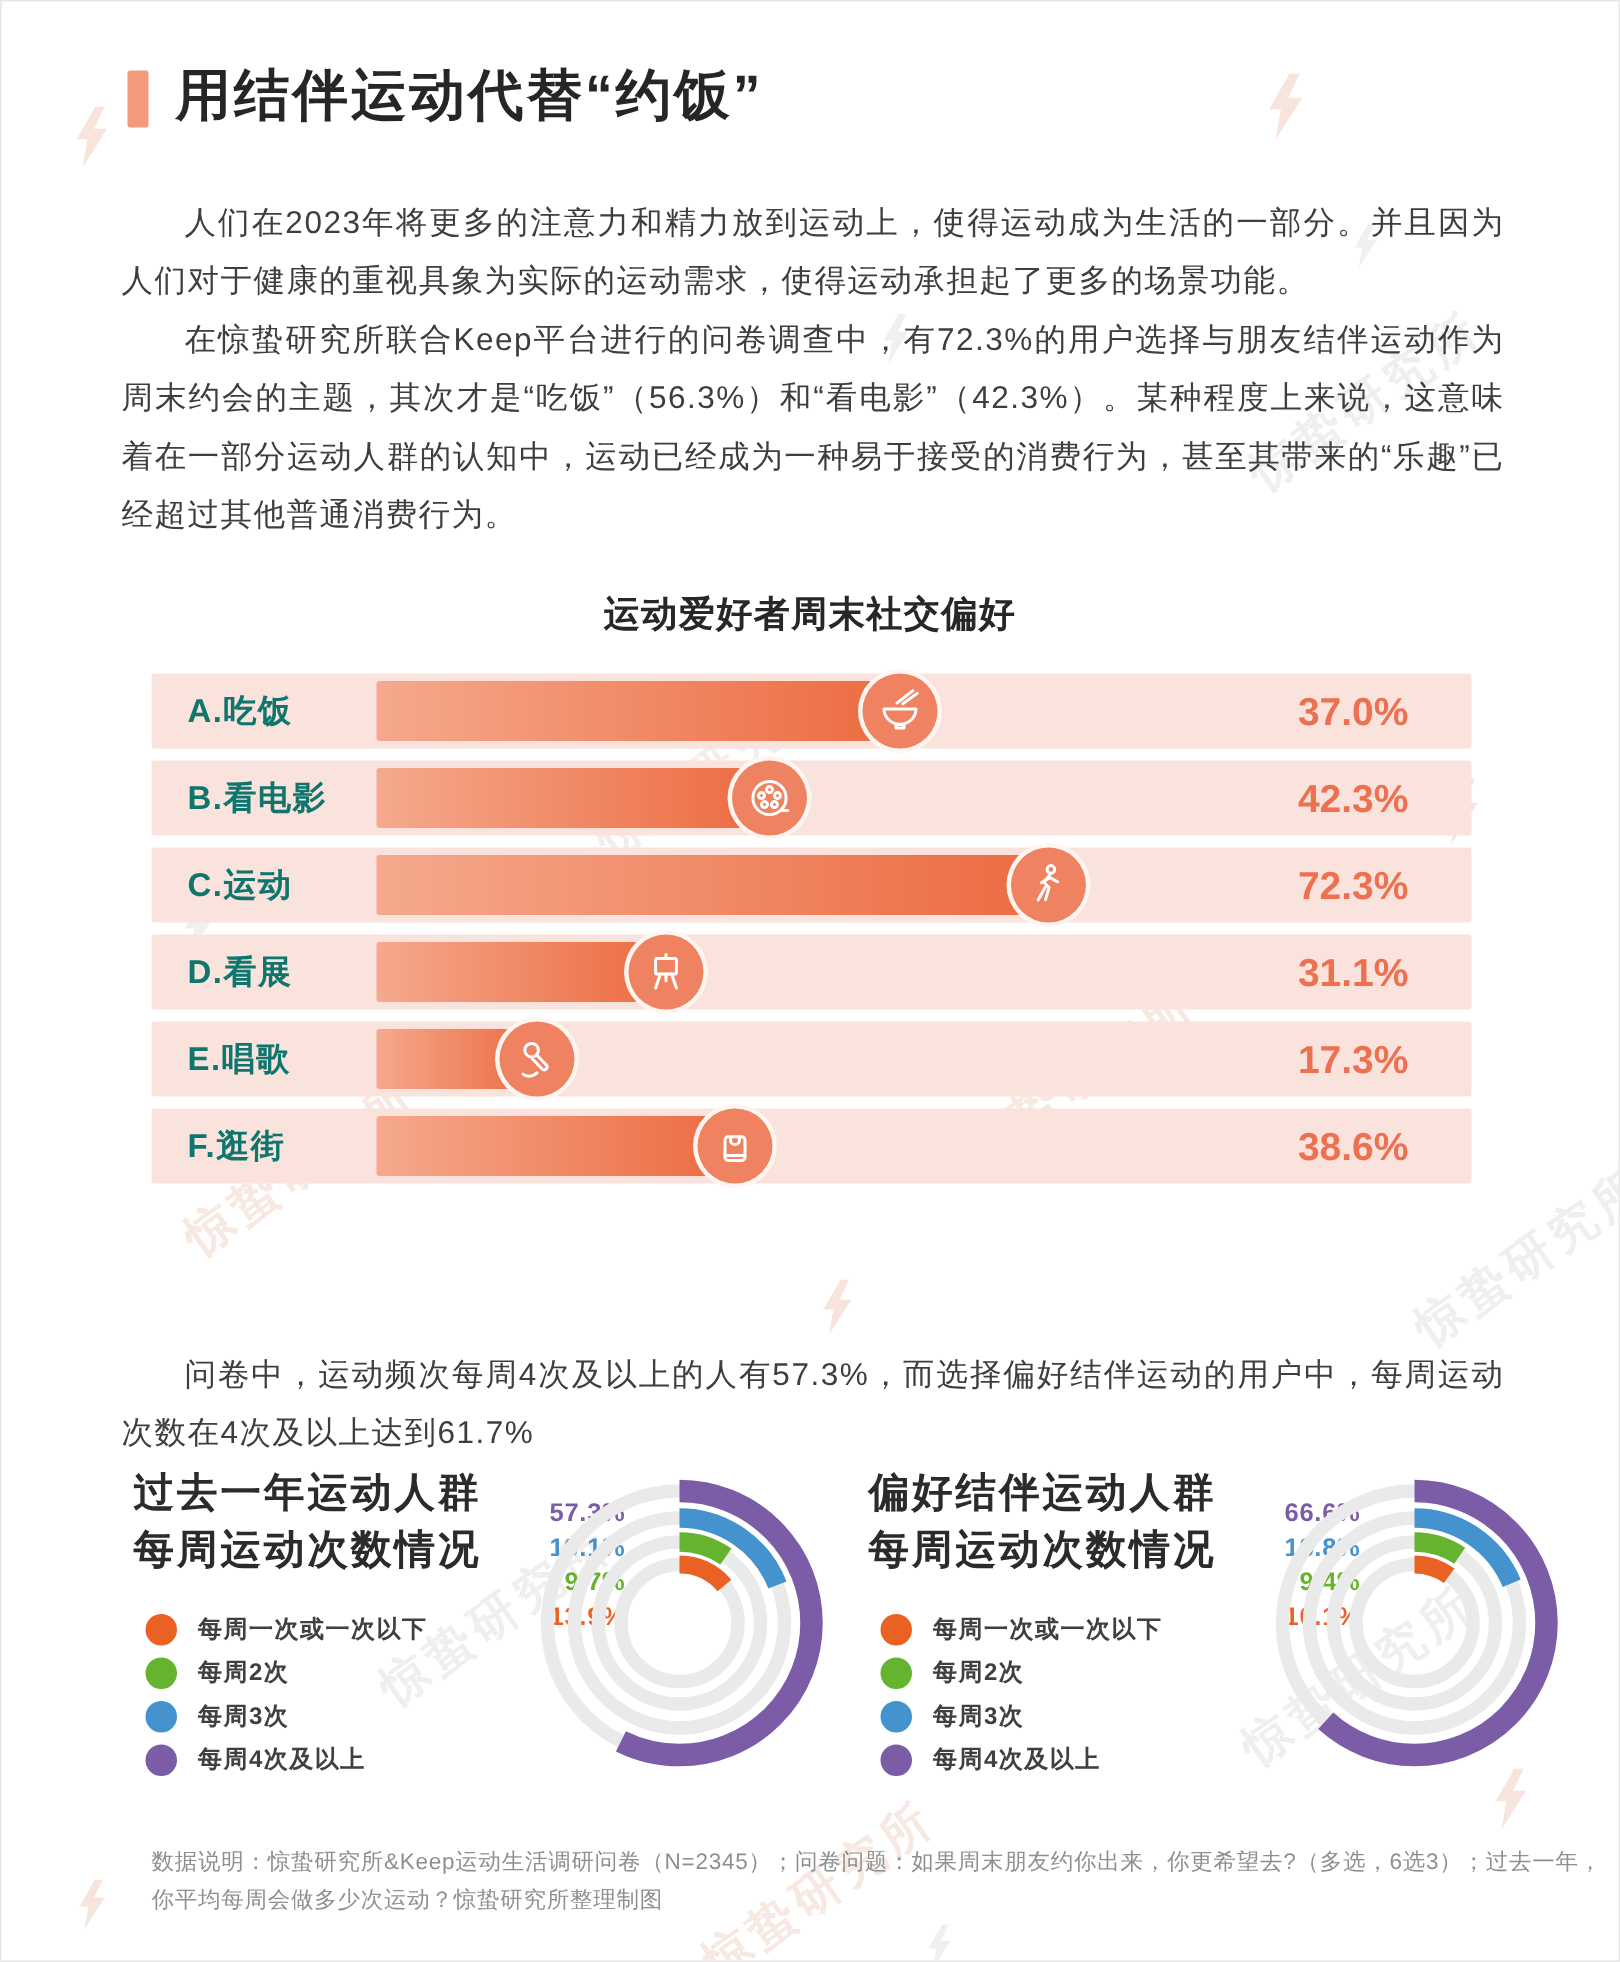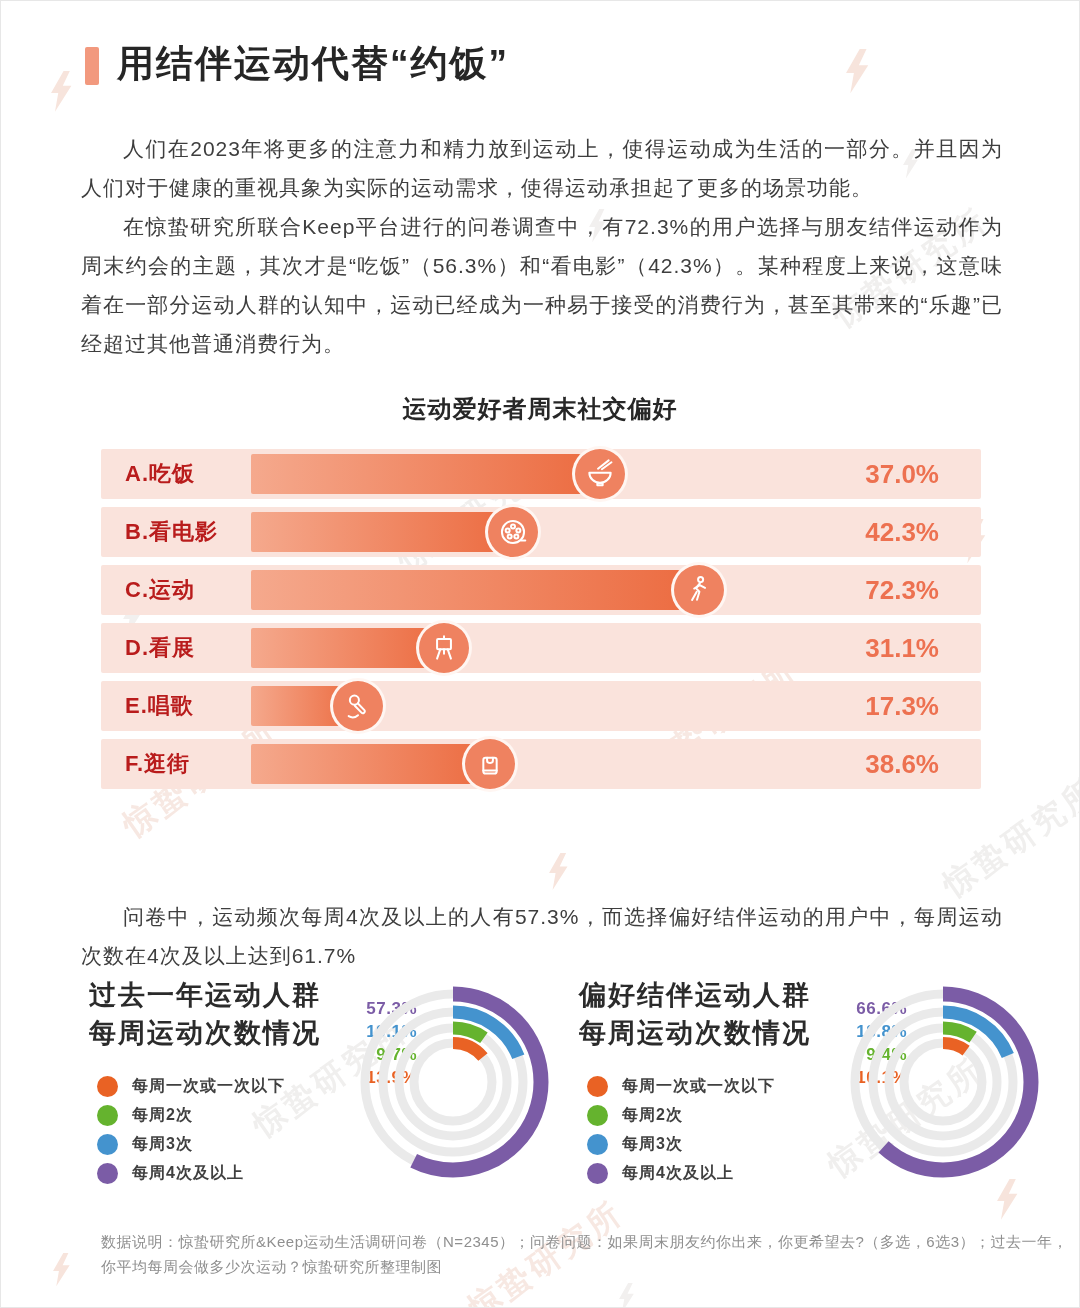--- a/index.html
+++ b/index.html
@@ -16,21 +16,21 @@
   .page-title{position:absolute;left:116px;top:38px;margin:0;font-size:37px;font-weight:bold;color:#262626;letter-spacing:2px;}
 
   
   .paras{position:absolute;left:80px;top:128px;width:922px;}
   .paras p{margin:0;text-indent:2em;font-size:21px;line-height:39px;color:#3E3E3E;text-align:justify;letter-spacing:1px;}
 
   
   .bar-title{position:absolute;left:0;top:392px;width:100%;text-align:center;margin:0;font-size:24px;font-weight:bold;color:#272727;letter-spacing:1px;}
   .bars{position:absolute;left:100px;top:448px;width:880px;}
   .bar-row{position:relative;height:50px;margin-bottom:8px;background:#FAE3DC;border-radius:2px;}
-  .bar-cat{position:absolute;left:24px;top:0;height:50px;line-height:50px;font-size:22px;font-weight:bold;color:#b91c1c;letter-spacing:1px;}
+  .bar-cat{position:absolute;left:24px;top:0;height:50px;line-height:50px;font-size:22px;font-weight:bold;color:#0f766e;letter-spacing:1px;}
   .bar-fill{position:absolute;left:150px;top:5px;height:40px;border-radius:2px;background:linear-gradient(90deg,#F5A98D,#EC6B40);}
   .bar-ico{position:absolute;top:-3px;width:56px;height:56px;border-radius:50%;background:#EF8260;border:3px solid rgba(255,252,250,0.95);box-sizing:border-box;display:flex;align-items:center;justify-content:center;}
   .bar-ico svg{width:32px;height:32px;}
   .bar-val{position:absolute;right:42px;top:0;height:50px;line-height:50px;font-size:26px;font-weight:bold;color:#ED7150;}
 
   .note{position:absolute;left:100px;top:820px;font-size:15px;line-height:25px;color:#8F8F8F;letter-spacing:0.5px;}
   .p3{position:absolute;left:80px;top:896px;width:922px;}
   .p3 p{margin:0;text-indent:2em;font-size:21px;line-height:39px;color:#3E3E3E;text-align:justify;letter-spacing:1px;}
 
   

